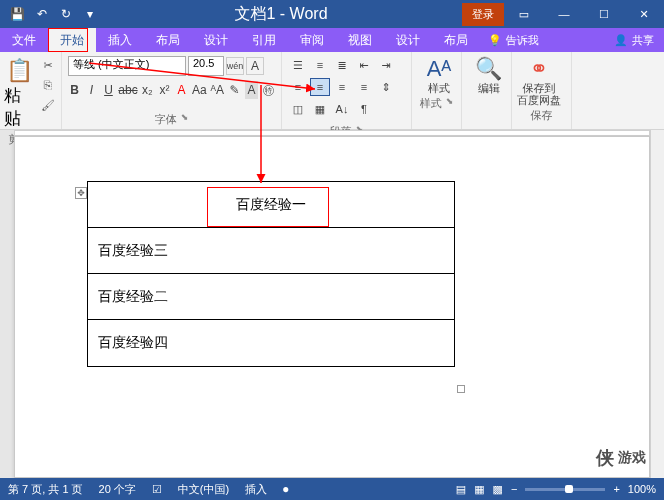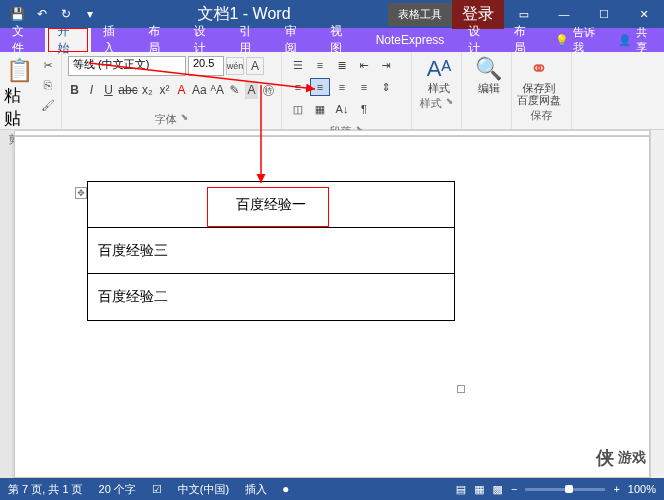--- a/index.html
+++ b/index.html
@@ -4,21 +4,21 @@
 <style>
 * { margin: 0; padding: 0; box-sizing: border-box; font-family: "Microsoft YaHei", sans-serif; }
 body { width: 664px; height: 500px; background: #e6e6e6; overflow: hidden; position: relative; }
 
 .titlebar { height: 28px; background: #2b579a; display: flex; align-items: center; }
 .qat { display: flex; align-items: center; padding-left: 8px; gap: 4px; }
 .qat-btn { width: 20px; height: 20px; display: flex; align-items: center; justify-content: center; color: #fff; font-size: 12px; }
 .title-center { flex: 1; text-align: center; color: #fff; font-size: 16px; }
 .title-right { display: flex; align-items: center; gap: 0; }
 .table-tools { background: #555; color: #fff; font-size: 11px; padding: 4px 10px; }
-.login { background: #7f1d1d; color: #fff; font-size: 16px; padding: 4px 10px; }
+.login { background: #c2410c; color: #fff; font-size: 11px; padding: 4px 10px; }
 .win-btn { width: 40px; height: 28px; display: flex; align-items: center; justify-content: center; color: #fff; font-size: 11px; }
 
 .tabs { height: 24px; background: #8b5cf6; display: flex; align-items: stretch; }
 .tab { padding: 0 12px; display: flex; align-items: center; color: #fff; font-size: 12px; cursor: pointer; }
 .tab.active { background: #f3f3f3; color: #2b579a; }
 .tab.sp { color: #fff; }
 .tell { display: flex; align-items: center; gap: 4px; padding: 0 8px; color: #fff; font-size: 11px; }
 .share { margin-left: auto; display: flex; align-items: center; gap: 4px; padding: 0 10px; color: #fff; font-size: 11px; }
 
 .ribbon { height: 78px; background: #f3f3f3; border-bottom: 1px solid #d4d4d4; display: flex; }
@@ -80,39 +80,37 @@
 
 <div class="titlebar">
   <div class="qat">
     <div class="qat-btn">💾</div>
     <div class="qat-btn">↶</div>
     <div class="qat-btn">↻</div>
     <div class="qat-btn">▾</div>
   </div>
   <div class="title-center">文档1 - Word</div>
   <div class="title-right">
-    <div class="table-tools">表格工具</div>
     <div class="login">登录</div>
     <div class="win-btn">▭</div>
     <div class="win-btn">—</div>
     <div class="win-btn">☐</div>
     <div class="win-btn">✕</div>
   </div>
 </div>
 
 <div class="tabs">
   <div class="tab sp">文件</div>
   <div class="tab active">开始</div>
   <div class="tab">插入</div>
   <div class="tab">布局</div>
   <div class="tab">设计</div>
   <div class="tab">引用</div>
   <div class="tab">审阅</div>
   <div class="tab">视图</div>
-  <div class="tab">NoteExpress</div>
   <div class="tab">设计</div>
   <div class="tab">布局</div>
   <div class="tell">
     <span>💡</span>
     <span>告诉我</span>
   </div>
   <div class="share">
     <span>👤</span>
     <span>共享</span>
   </div>
@@ -237,20 +235,23 @@
   <div class="move-handle">✥</div>
   <div class="table">
     <div class="table-row">
         <span>百度经验一</span>
       </div>
     <div class="table-row">
         <span>百度经验三</span>
       </div>
     <div class="table-row">
         <span>百度经验二</span>
+      </div>
+    <div class="table-row">
+        <span>百度经验四</span>
       </div>
   </div>
   <div class="resize-handle"></div>
   <div class="anno-cell-box"></div>
 
   <svg class="anno-arrow" style="top:-78px;left:70px" width="260" height="140">
     <defs>
         <marker id="ah" markerWidth="8" markerHeight="8" refX="6" refY="3" orient="auto">
           <path d="M0,0 L6,3 L0,6 Z" fill="red"></path>
         </marker>

